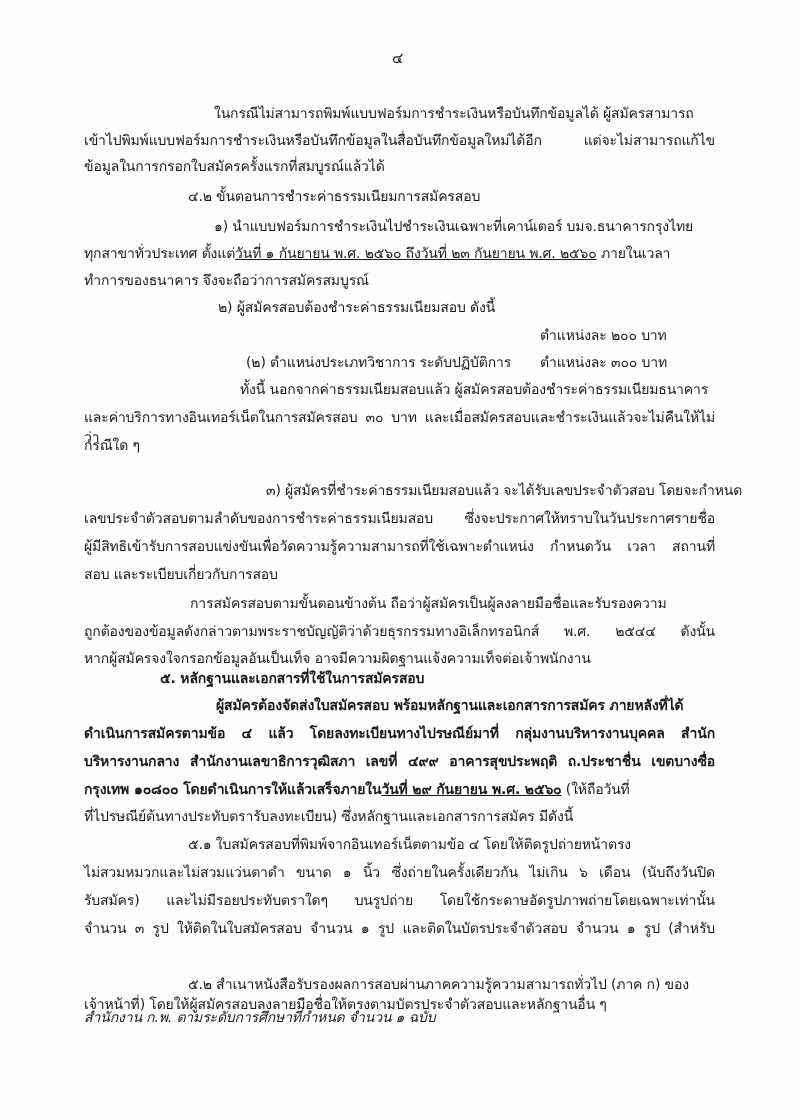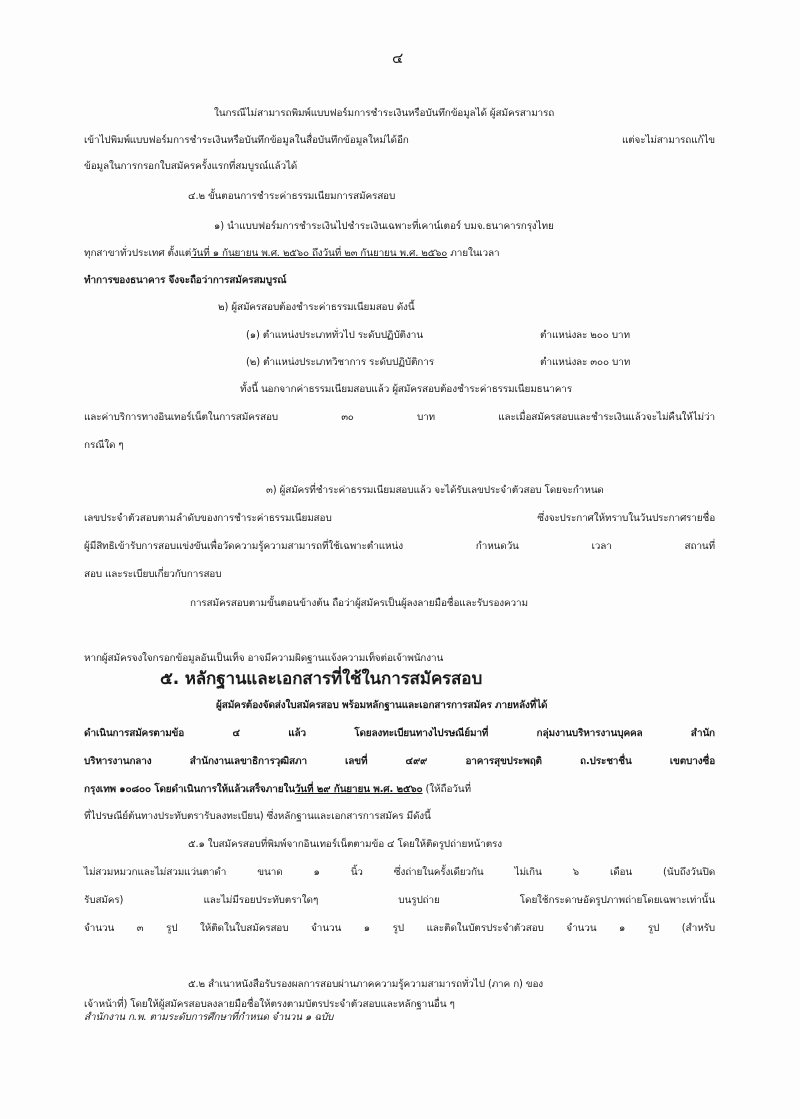--- a/index.html
+++ b/index.html
@@ -1,19 +1,19 @@
 <!DOCTYPE html>
 <html><head>
 <meta charset="utf-8">
 <style>
   html, body { margin: 0; padding: 0; background: #ffffff; }
   body { width: 800px; height: 1119px; position: relative; overflow: hidden;
          font-family: "DejaVu Sans", "Liberation Sans", sans-serif; color: #1a1a1a; }
   .page { position: absolute; left: 0; top: 0; width: 800px; height: 1119px; background: #fdfdfd; }
-  .ln { position: absolute; font-size: 10px; line-height: 20px; white-space: nowrap; letter-spacing: -0.15px; }
+  .ln { position: absolute; font-size: 14px; line-height: 20px; white-space: nowrap; letter-spacing: -0.15px; }
   .j { left: 84px; width: 631px; text-align: justify; text-align-last: justify; white-space: normal; }
   .b { font-weight: bold; }
   .u { text-decoration: underline; }
   .pnum { position: absolute; left: 392px; top: 46px; font-size: 15px; }
   .fee { position: absolute; left: 540px; }
 </style>
 </head>
 <body>
 
 <div class="page">
@@ -22,44 +22,44 @@
 
   <div class="ln" style="left:214px; top:103px;">ในกรณีไม่สามารถพิมพ์แบบฟอร์มการชำระเงินหรือบันทึกข้อมูลได้ ผู้สมัครสามารถ</div>
   <div class="ln" style="left:84px; top:156px;">ข้อมูลในการกรอกใบสมัครครั้งแรกที่สมบูรณ์แล้วได้</div>
   <div class="ln j" style="top:130px;">เข้าไปพิมพ์แบบฟอร์มการชำระเงินหรือบันทึกข้อมูลในสื่อบันทึกข้อมูลใหม่ได้อีก แต่จะไม่สามารถแก้ไข</div>
 
   <div class="ln" style="left:188px; top:186px;">๔.๒ ขั้นตอนการชำระค่าธรรมเนียมการสมัครสอบ</div>
   <div class="ln" style="left:214px; top:216px;">๑) นำแบบฟอร์มการชำระเงินไปชำระเงินเฉพาะที่เคาน์เตอร์ บมจ.ธนาคารกรุงไทย</div>
   <div class="ln" style="left:84px; top:243px;">
     <span>ทุกสาขาทั่วประเทศ ตั้งแต่</span><span class="u">วันที่ ๑ กันยายน พ.ศ. ๒๕๖๐ ถึงวันที่ ๒๓ กันยายน พ.ศ. ๒๕๖๐</span><span> ภายในเวลา</span>
   </div>
-  <div class="ln" style="left:84px; top:270px;font-weight:bold;">ทำการของธนาคาร จึงจะถือว่าการสมัครสมบูรณ์</div>
+  <div class="ln" style="left:84px; top:270px;">ทำการของธนาคาร จึงจะถือว่าการสมัครสมบูรณ์</div>
 
   <div class="ln" style="left:218px; top:297px;">๒) ผู้สมัครสอบต้องชำระค่าธรรมเนียมสอบ ดังนี้</div>
   <div class="ln" style="left:246px; top:325px; width:470px;">
-    <span>(๑) ตำแหน่งประเภททั่วไป ระดับปฏิบัติงาน</span>
     <span class="fee" style="left:294px;">ตำแหน่งละ ๒๐๐ บาท</span>
   </div>
   <div class="ln" style="left:246px; top:352px; width:470px;">
     <span>(๒) ตำแหน่งประเภทวิชาการ ระดับปฏิบัติการ</span>
     <span class="fee" style="left:294px;">ตำแหน่งละ ๓๐๐ บาท</span>
   </div>
   <div class="ln" style="left:240px; top:379px;">ทั้งนี้ นอกจากค่าธรรมเนียมสอบแล้ว ผู้สมัครสอบต้องชำระค่าธรรมเนียมธนาคาร</div>
   <div class="ln j" style="top:407px;">และค่าบริการทางอินเทอร์เน็ตในการสมัครสอบ ๓๐ บาท และเมื่อสมัครสอบและชำระเงินแล้วจะไม่คืนให้ไม่ว่า</div>
   <div class="ln" style="left:84px; top:435px;">กรณีใด ๆ</div>
 
   <div class="ln" style="left:218px; top:480px;margin-left:48px;">๓) ผู้สมัครที่ชำระค่าธรรมเนียมสอบแล้ว จะได้รับเลขประจำตัวสอบ โดยจะกำหนด</div>
   <div class="ln j" style="top:508px;">เลขประจำตัวสอบตามลำดับของการชำระค่าธรรมเนียมสอบ ซึ่งจะประกาศให้ทราบในวันประกาศรายชื่อ</div>
   <div class="ln j" style="top:536px;">ผู้มีสิทธิเข้ารับการสอบแข่งขันเพื่อวัดความรู้ความสามารถที่ใช้เฉพาะตำแหน่ง กำหนดวัน เวลา สถานที่</div>
   <div class="ln" style="left:84px; top:564px;">สอบ และระเบียบเกี่ยวกับการสอบ</div>
 
   <div class="ln" style="left:190px; top:593px;">การสมัครสอบตามขั้นตอนข้างต้น ถือว่าผู้สมัครเป็นผู้ลงลายมือชื่อและรับรองความ</div>
+  <div class="ln j" style="top:621px;">ถูกต้องของข้อมูลดังกล่าวตามพระราชบัญญัติว่าด้วยธุรกรรมทางอิเล็กทรอนิกส์ พ.ศ. ๒๕๔๔ ดังนั้น</div>
   <div class="ln" style="left:84px; top:648px;">หากผู้สมัครจงใจกรอกข้อมูลอันเป็นเท็จ อาจมีความผิดฐานแจ้งความเท็จต่อเจ้าพนักงาน</div>
 
-  <div class="ln b" style="left:160px; top:668px; font-size:17px;">๕. หลักฐานและเอกสารที่ใช้ในการสมัครสอบ</div>
+  <div class="ln b" style="left:160px; top:668px; font-size:14px;">๕. หลักฐานและเอกสารที่ใช้ในการสมัครสอบ</div>
   <div class="ln b" style="left:216px; top:695px;">ผู้สมัครต้องจัดส่งใบสมัครสอบ พร้อมหลักฐานและเอกสารการสมัคร ภายหลังที่ได้</div>
   <div class="ln j b" style="top:723px;">ดำเนินการสมัครตามข้อ ๔ แล้ว โดยลงทะเบียนทางไปรษณีย์มาที่ กลุ่มงานบริหารงานบุคคล สำนัก</div>
   <div class="ln j b" style="top:751px;">บริหารงานกลาง สำนักงานเลขาธิการวุฒิสภา เลขที่ ๔๙๙ อาคารสุขประพฤติ ถ.ประชาชื่น เขตบางซื่อ</div>
   <div class="ln b" style="left:84px; top:779px;">
     <span>กรุงเทพ ๑๐๘๐๐ โดยดำเนินการให้แล้วเสร็จภายใน</span><span class="u">วันที่ ๒๙ กันยายน พ.ศ. ๒๕๖๐</span><span style="font-weight:normal;"> (ให้ถือวันที่</span>
   </div>
   <div class="ln" style="left:84px; top:806px;">ที่ไปรษณีย์ต้นทางประทับตรารับลงทะเบียน) ซึ่งหลักฐานและเอกสารการสมัคร มีดังนี้</div>
 
   <div class="ln" style="left:188px; top:834px;">๕.๑ ใบสมัครสอบที่พิมพ์จากอินเทอร์เน็ตตามข้อ ๔ โดยให้ติดรูปถ่ายหน้าตรง</div>
   <div class="ln j" style="top:862px;">ไม่สวมหมวกและไม่สวมแว่นตาดำ ขนาด ๑ นิ้ว ซึ่งถ่ายในครั้งเดียวกัน ไม่เกิน ๖ เดือน (นับถึงวันปิด</div>

